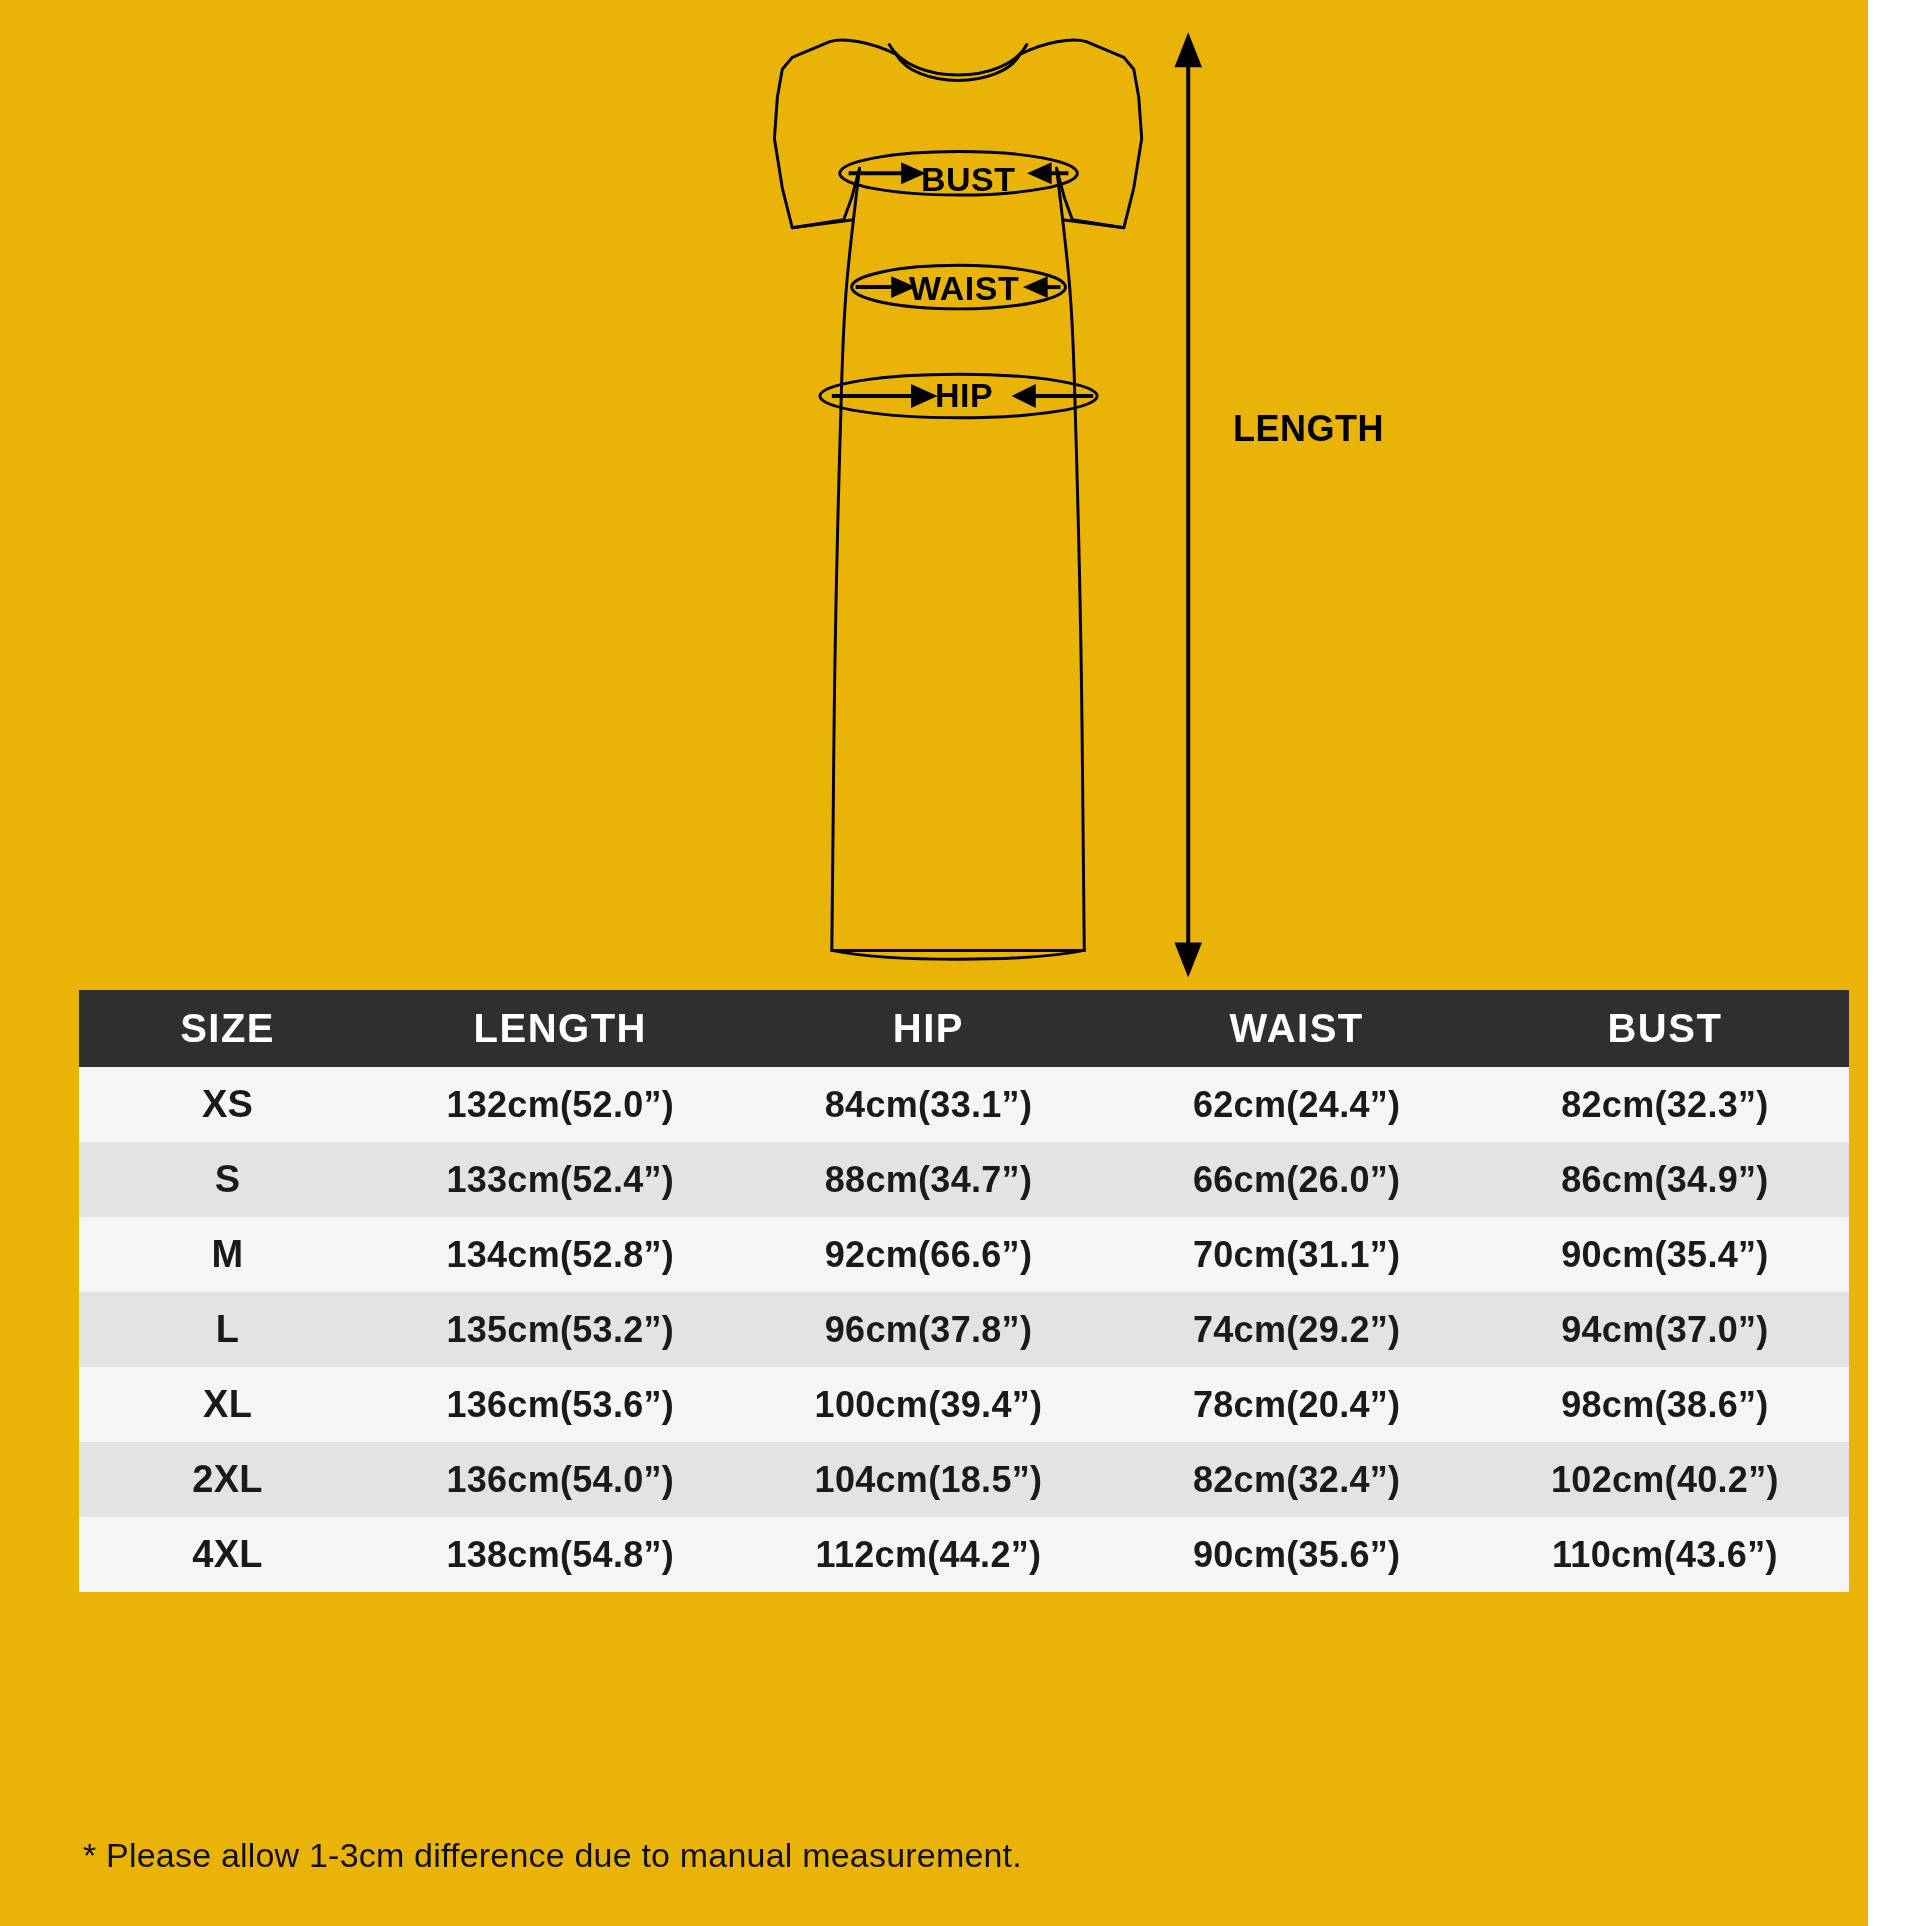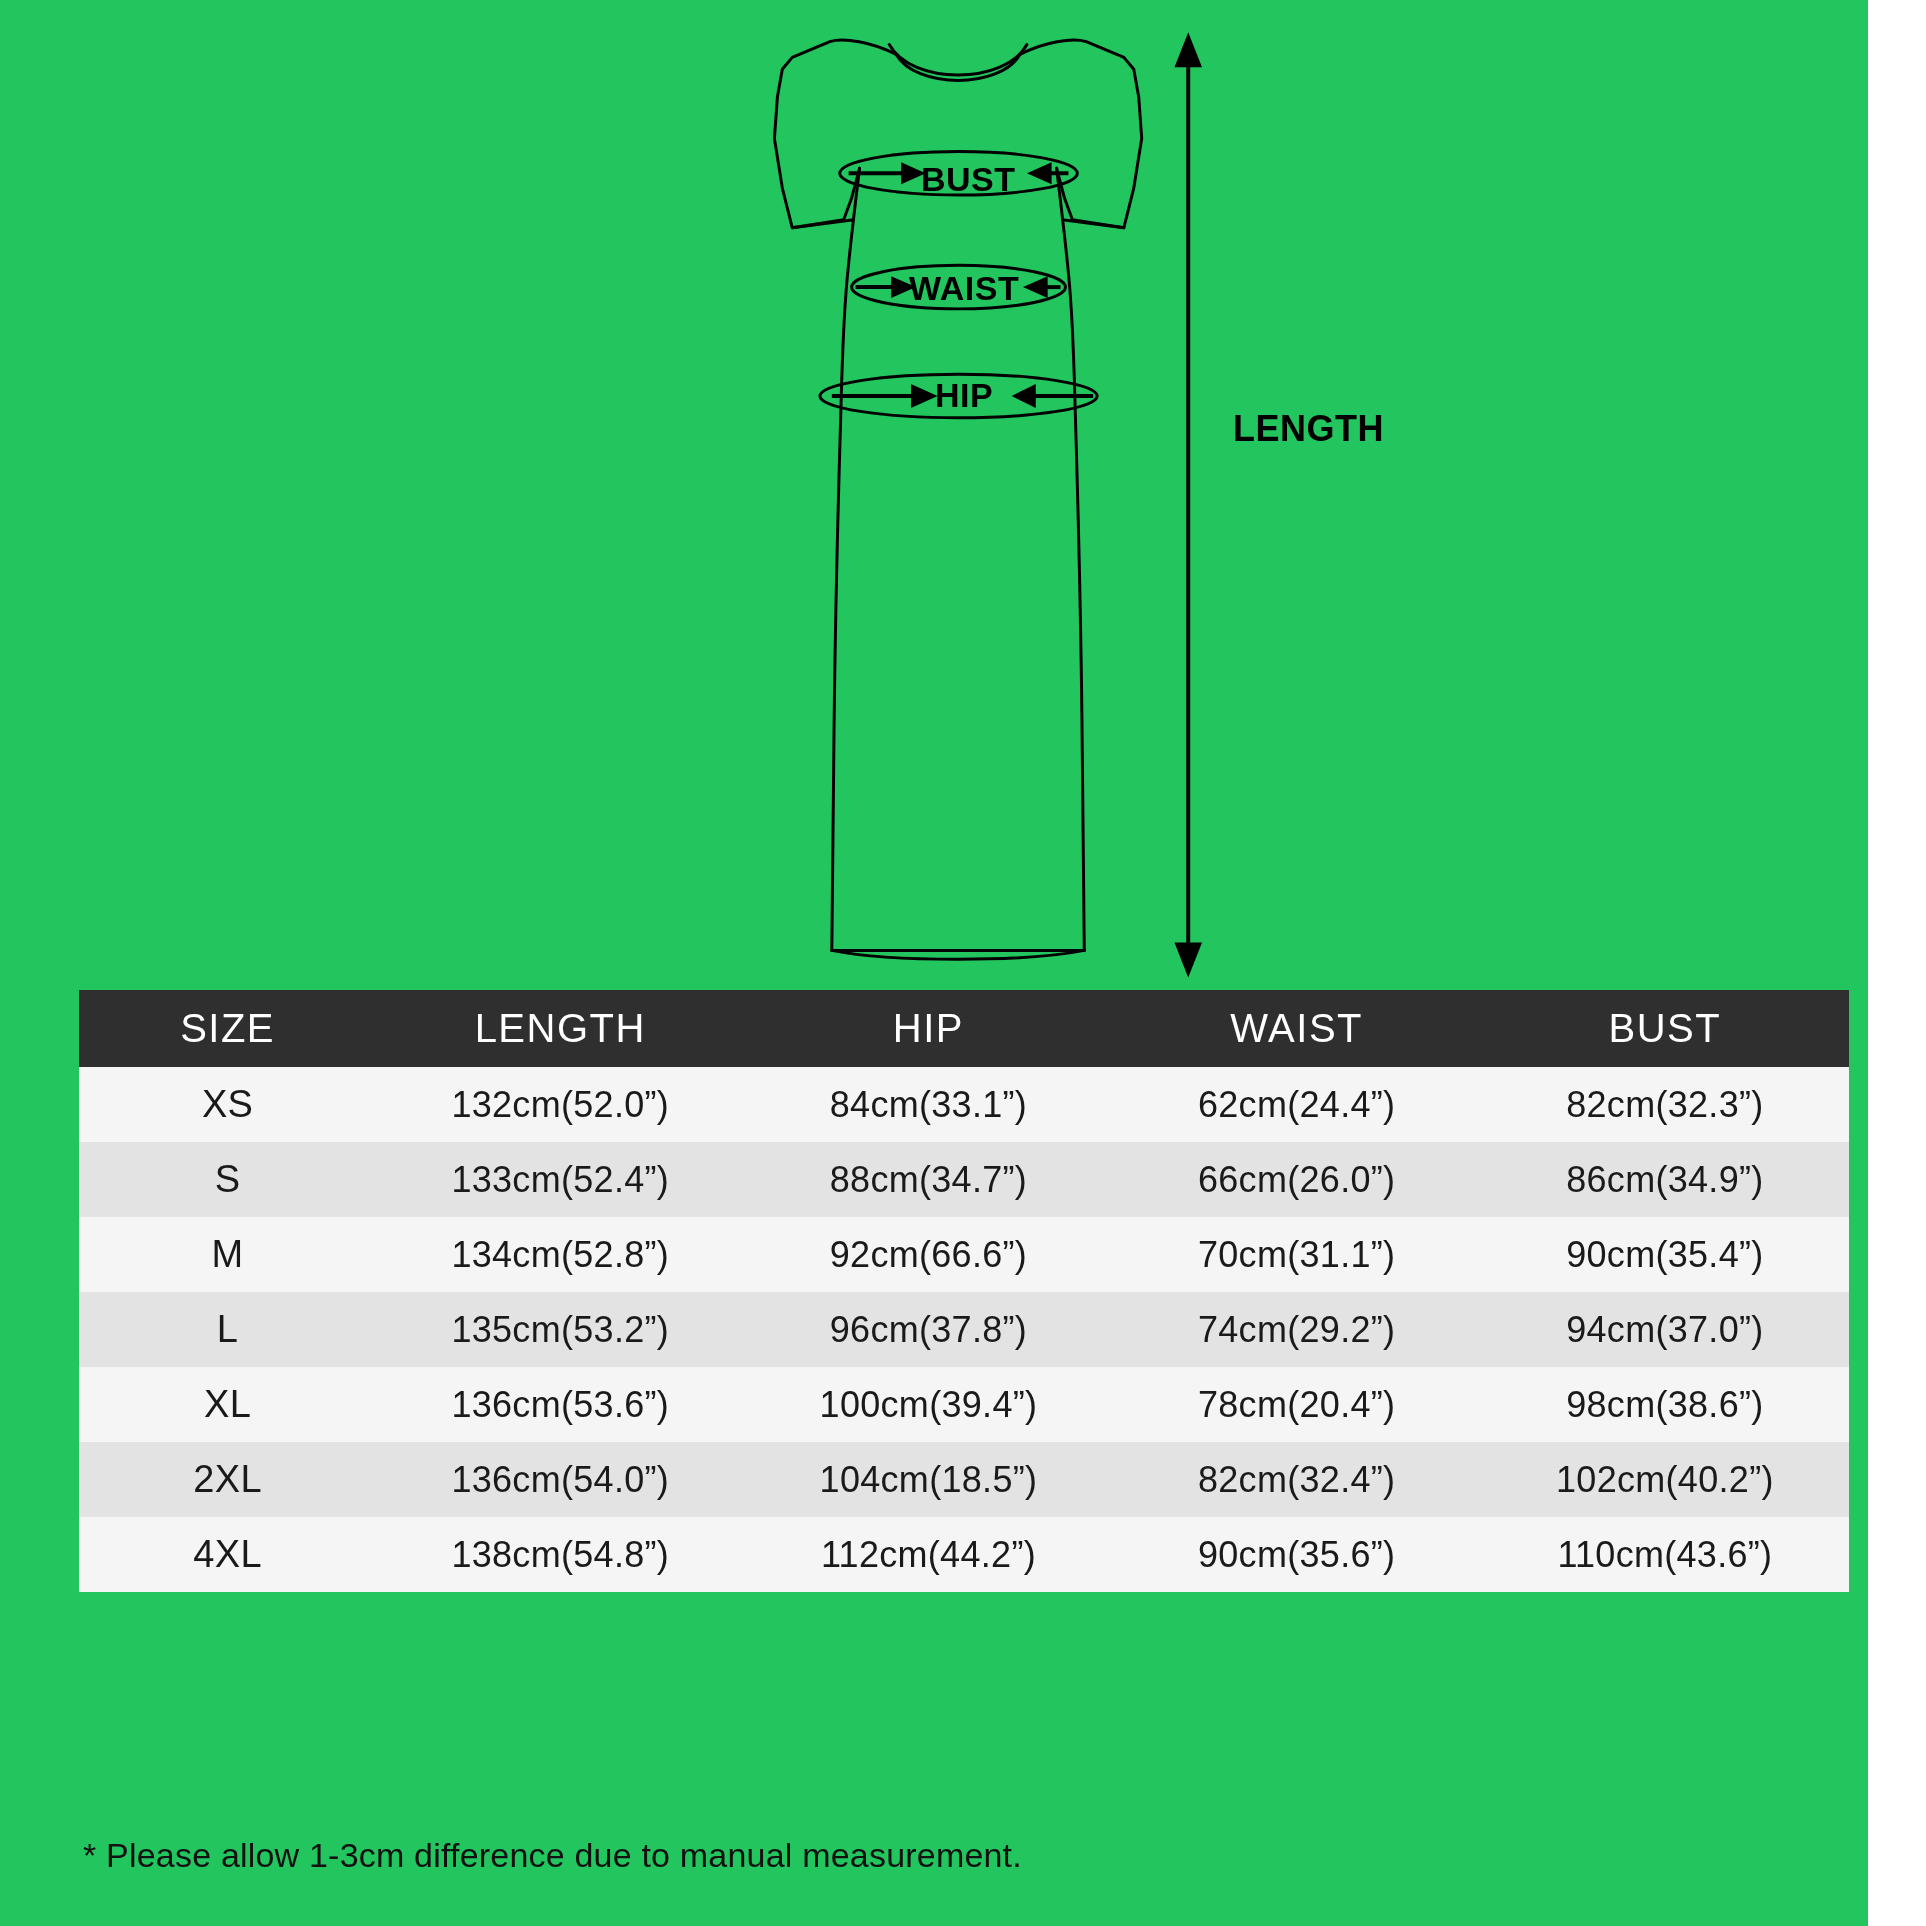--- a/index.html
+++ b/index.html
@@ -11,21 +11,21 @@
     width: 1927px;
     height: 1927px;
     font-family: "Liberation Sans", sans-serif;
     color: #111111;
     overflow: hidden;
   }
   .page {
     position: relative;
     width: 1868px;
     height: 1927px;
-    background: #22c55e;
+    background: #eab308;
   }
 
   
   .diagram {
     position: relative;
     width: 1927px;
     height: 990px;
   }
   .diagram svg {
     position: absolute;
@@ -55,21 +55,21 @@
   }
   table.size-table {
     border-collapse: collapse;
     width: 1770px;
     table-layout: fixed;
   }
   table.size-table th,
   table.size-table td {
     text-align: center;
     font-family: "Liberation Sans", sans-serif;
-    font-weight: normal;
+    font-weight: bold;
     white-space: nowrap;
   }
   table.size-table thead th {
     background: #2f2f2f;
     color: #ffffff;
     font-size: 40px;
     letter-spacing: 1.5px;
     height: 77px;
     padding: 0;
   }

